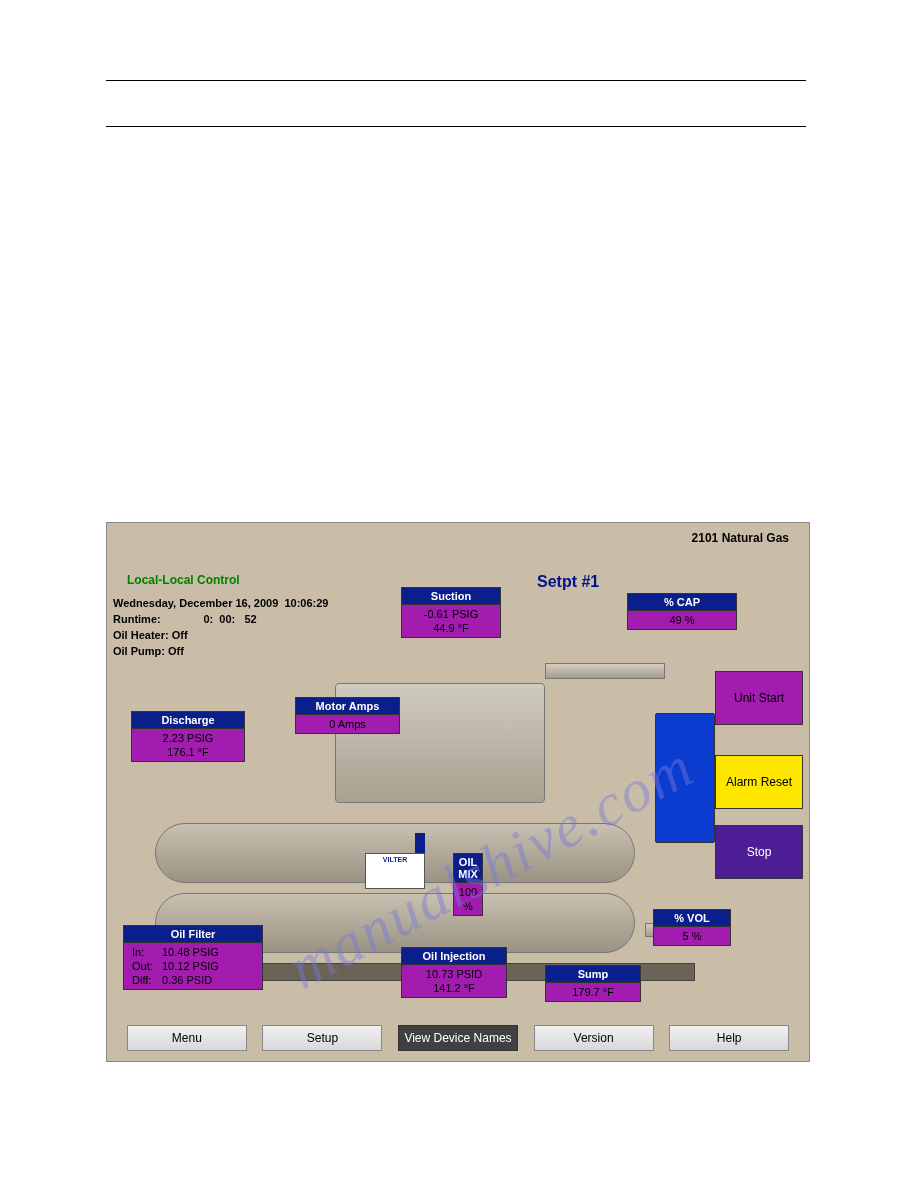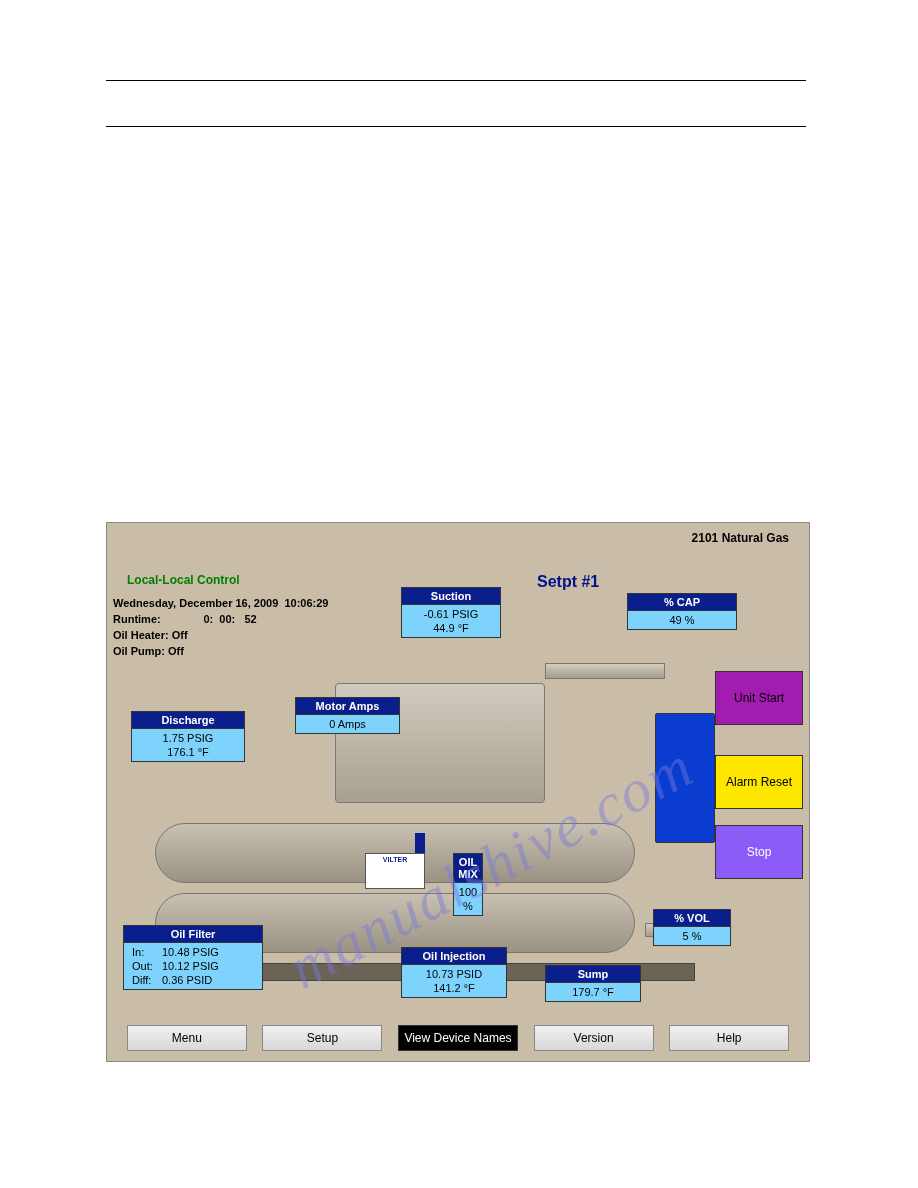--- a/index.html
+++ b/index.html
@@ -96,21 +96,21 @@
     font-size: 11px;
   }
   .gauge .hdr {
     background: #0a1f8b;
     color: #fff;
     font-weight: bold;
     padding: 2px 4px;
     border: 1px solid #333;
   }
   .gauge .val {
-    background: #7dd3fc;
+    background: #a21caf;
     color: #000;
     padding: 2px 4px;
     border: 1px solid #333;
     border-top: none;
   }
   .gauge .val div { line-height: 14px; }
 
   .g-suction { top: 64px; left: 294px; width: 100px; }
   .g-cap     { top: 70px; left: 520px; width: 110px; }
   .g-motor   { top: 174px; left: 188px; width: 105px; }
@@ -135,21 +135,21 @@
     align-items: center;
     justify-content: center;
     font-size: 12px;
     color: #000;
     border: 1px solid #333;
     text-align: center;
     cursor: pointer;
   }
   .btn-start { top: 148px; background: #a21caf; }
   .btn-alarm { top: 232px; background: #ffe600; }
-  .btn-stop  { top: 302px; background: #8b5cf6; color: #fff; }
+  .btn-stop  { top: 302px; background: #4c1d95; color: #fff; }
 
   
   .nav-row {
     position: absolute;
     bottom: 10px;
     left: 0;
     width: 100%;
     display: flex;
     justify-content: space-around;
     padding: 0 12px;
@@ -160,21 +160,21 @@
     background: linear-gradient(#f0f0f0,#d8d8d8);
     border: 1px solid #888;
     display: flex;
     align-items: center;
     justify-content: center;
     font-size: 12px;
     color: #000;
     cursor: pointer;
   }
   .nav-btn.active {
-    background: #000000;
+    background: #404040;
     color: #fff;
     border-color: #333;
   }
 
   
   .machine {
     position: absolute;
     top: 130px;
     left: 18px;
     width: 600px;
@@ -310,21 +310,21 @@
   <div class="gauge g-motor">
     <div class="hdr">Motor Amps</div>
     <div class="val">
       <div>0 Amps</div>
     </div>
   </div>
 
   <div class="gauge g-discharge">
     <div class="hdr">Discharge</div>
     <div class="val">
-      <div>1.75 PSIG</div>
+      <div>2.23 PSIG</div>
       <div>176.1 °F</div>
     </div>
   </div>
 
   <div class="gauge g-oilmix">
     <div class="hdr">OIL MIX</div>
     <div class="val">
       <div>100 %</div>
     </div>
   </div>

